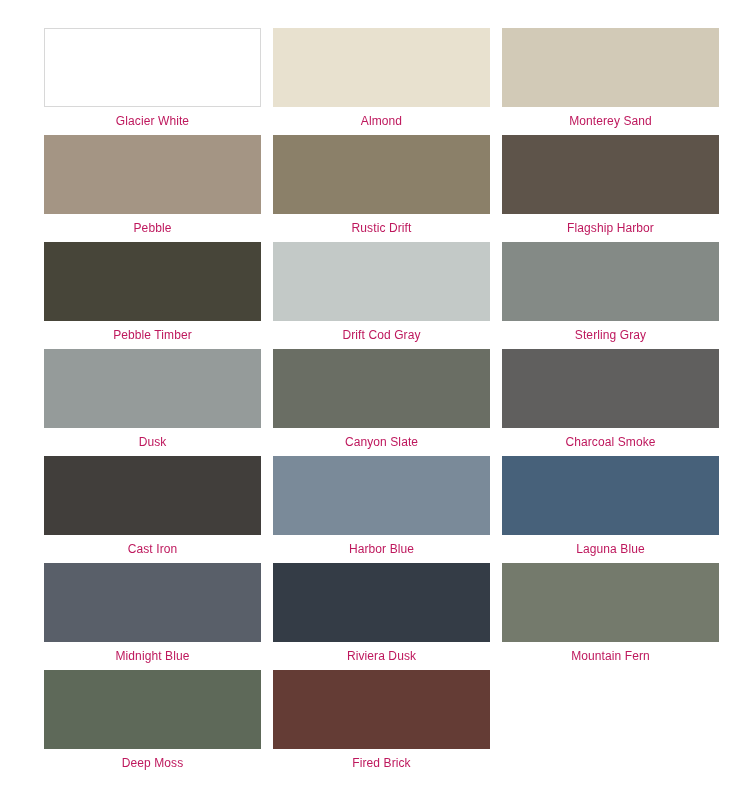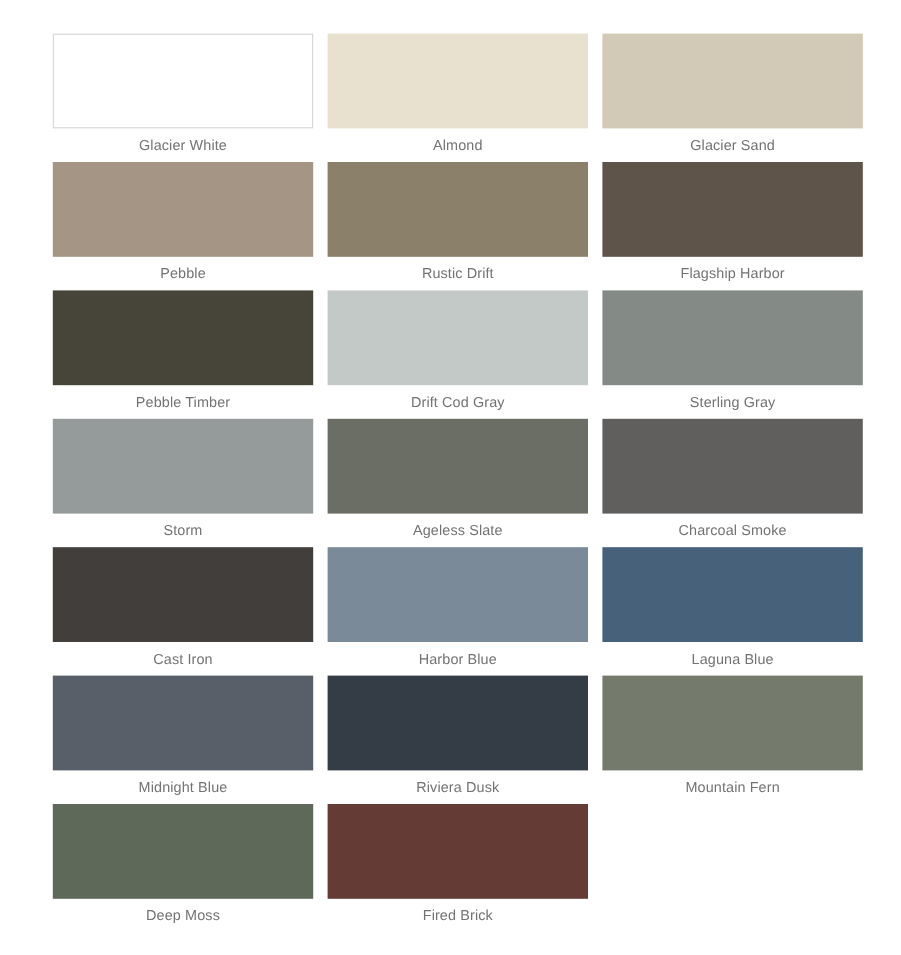--- a/index.html
+++ b/index.html
@@ -50,42 +50,42 @@
     border: 1px solid #d8d8d8;
   }
 
   .swatch-label {
     flex: 1 1 auto;
     display: flex;
     align-items: center;
     justify-content: center;
     font-size: 12px;
     line-height: 1;
-    color: #737373;
+    color: #be185d;
     letter-spacing: 0.1px;
     text-align: right;
     white-space: nowrap;
   }
 </style>
 </head>
 <body>
 
 <div id="palette-board">
   <div id="swatch-grid">
       <div class="swatch-cell">
         <div class="swatch-chip bordered" style="background-color: rgb(255, 255, 255);"></div>
         <div class="swatch-label">Glacier White</div>
       </div>
       <div class="swatch-cell">
         <div class="swatch-chip" style="background-color: rgb(232, 225, 207);"></div>
         <div class="swatch-label">Almond</div>
       </div>
       <div class="swatch-cell">
         <div class="swatch-chip" style="background-color: rgb(210, 202, 183);"></div>
-        <div class="swatch-label">Glacier Sand</div>
+        <div class="swatch-label">Monterey Sand</div>
       </div>
       <div class="swatch-cell">
         <div class="swatch-chip" style="background-color: rgb(164, 149, 132);"></div>
         <div class="swatch-label">Pebble</div>
       </div>
       <div class="swatch-cell">
         <div class="swatch-chip" style="background-color: rgb(139, 128, 105);"></div>
         <div class="swatch-label">Rustic Drift</div>
       </div>
       <div class="swatch-cell">
@@ -99,25 +99,25 @@
       <div class="swatch-cell">
         <div class="swatch-chip" style="background-color: rgb(195, 201, 199);"></div>
         <div class="swatch-label">Drift Cod Gray</div>
       </div>
       <div class="swatch-cell">
         <div class="swatch-chip" style="background-color: rgb(132, 138, 134);"></div>
         <div class="swatch-label">Sterling Gray</div>
       </div>
       <div class="swatch-cell">
         <div class="swatch-chip" style="background-color: rgb(149, 155, 154);"></div>
-        <div class="swatch-label">Storm</div>
+        <div class="swatch-label">Dusk</div>
       </div>
       <div class="swatch-cell">
         <div class="swatch-chip" style="background-color: rgb(106, 110, 100);"></div>
-        <div class="swatch-label">Ageless Slate</div>
+        <div class="swatch-label">Canyon Slate</div>
       </div>
       <div class="swatch-cell">
         <div class="swatch-chip" style="background-color: rgb(96, 95, 94);"></div>
         <div class="swatch-label">Charcoal Smoke</div>
       </div>
       <div class="swatch-cell">
         <div class="swatch-chip" style="background-color: rgb(65, 62, 59);"></div>
         <div class="swatch-label">Cast Iron</div>
       </div>
       <div class="swatch-cell">

